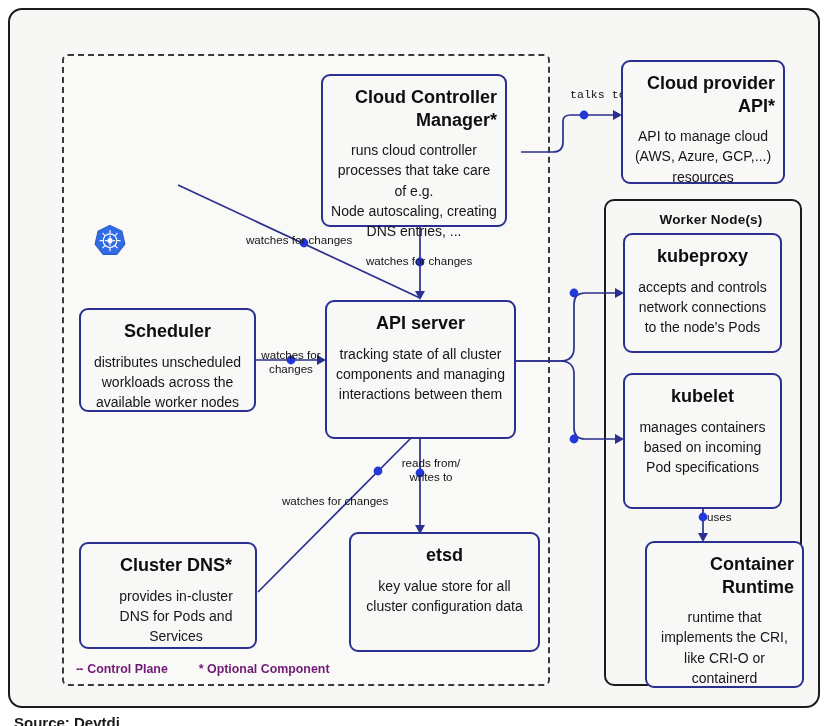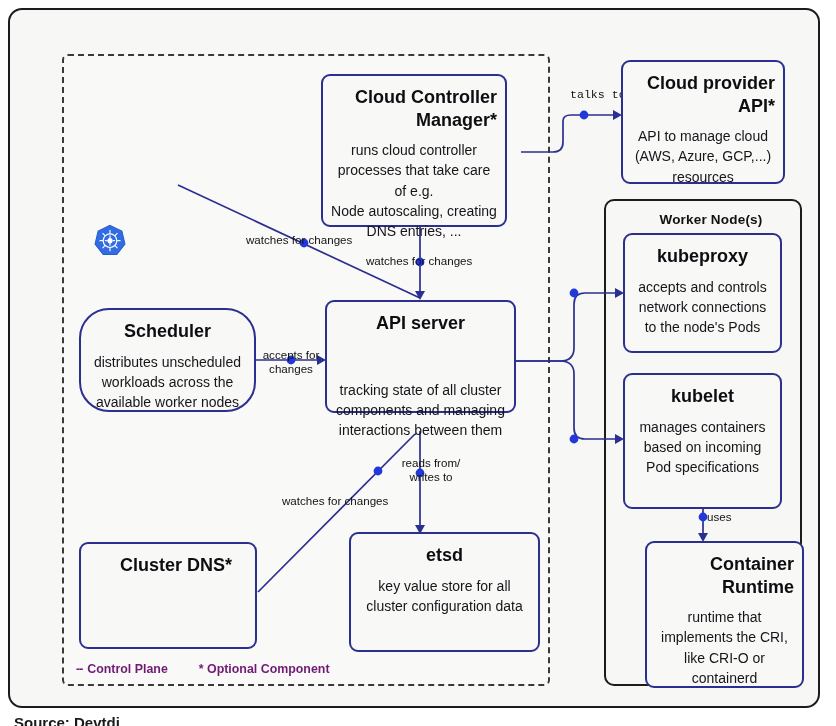--- a/index.html
+++ b/index.html
@@ -148,21 +148,21 @@
     </g>
   </svg>
 
   <div class="elabel" style="left:246px;top:233px;">watches for changes</div>
 
   <div class="elabel" style="left:366px;top:254px;">watches for changes</div>
 
   <div class="elabel" style="left:570px;top:88px;font-family:Liberation Mono, monospace;">talks to</div>
 
   <div class="elabel two" style="left:255px;top:348px;width:72px;text-align:center;">
-    <div>accepts for</div>
+    <div>watches for</div>
     <div>changes</div>
   </div>
 
   <div class="elabel two" style="left:386px;top:456px;width:90px;text-align:center;">
     <div>reads from/</div>
     <div>writes to</div>
   </div>
 
   <div class="elabel" style="left:282px;top:494px;">watches for changes</div>
 
@@ -173,32 +173,33 @@
     <div class="title">Cloud Controller Manager*</div>
     <div class="desc" style="white-space:pre-line;">runs cloud controller processes that take care of e.g.
 Node autoscaling, creating DNS entries, ...</div>
   </div>
 
   <div class="box" style="left:621px;top:60px;width:164px;height:124px;">
     <div class="title">Cloud provider API*</div>
     <div class="desc">API to manage cloud (AWS, Azure, GCP,...) resources</div>
   </div>
 
-  <div class="box" style="left:79px;top:308px;width:177px;height:104px;border-radius:30px;">
+  <div class="box" style="left:79px;top:308px;width:177px;height:104px;">
     <div class="title">Scheduler</div>
     <div class="desc">distributes unscheduled workloads across the available worker nodes</div>
   </div>
 
-  <div class="box" style="left:325px;top:300px;width:191px;height:113px;gap:36px;">
+  <div class="box" style="left:325px;top:300px;width:191px;height:139px;">
     <div class="title">API server</div>
     <div class="desc">tracking state of all cluster components and managing interactions between them</div>
   </div>
 
   <div class="box" style="left:79px;top:542px;width:178px;height:107px;padding-left:24px;">
     <div class="title">Cluster DNS*</div>
+    <div class="desc">provides in-cluster DNS for Pods and Services</div>
   </div>
 
   <div class="box" style="left:325px;top:532px;width:191px;height:120px;margin-left:24px;">
     <div class="title">etsd</div>
     <div class="desc">key value store for all cluster configuration data</div>
   </div>
 
   <div class="box" style="left:623px;top:373px;width:159px;height:136px;">
     <div class="title">kubelet</div>
     <div class="desc">manages containers based on incoming Pod specifications</div>

